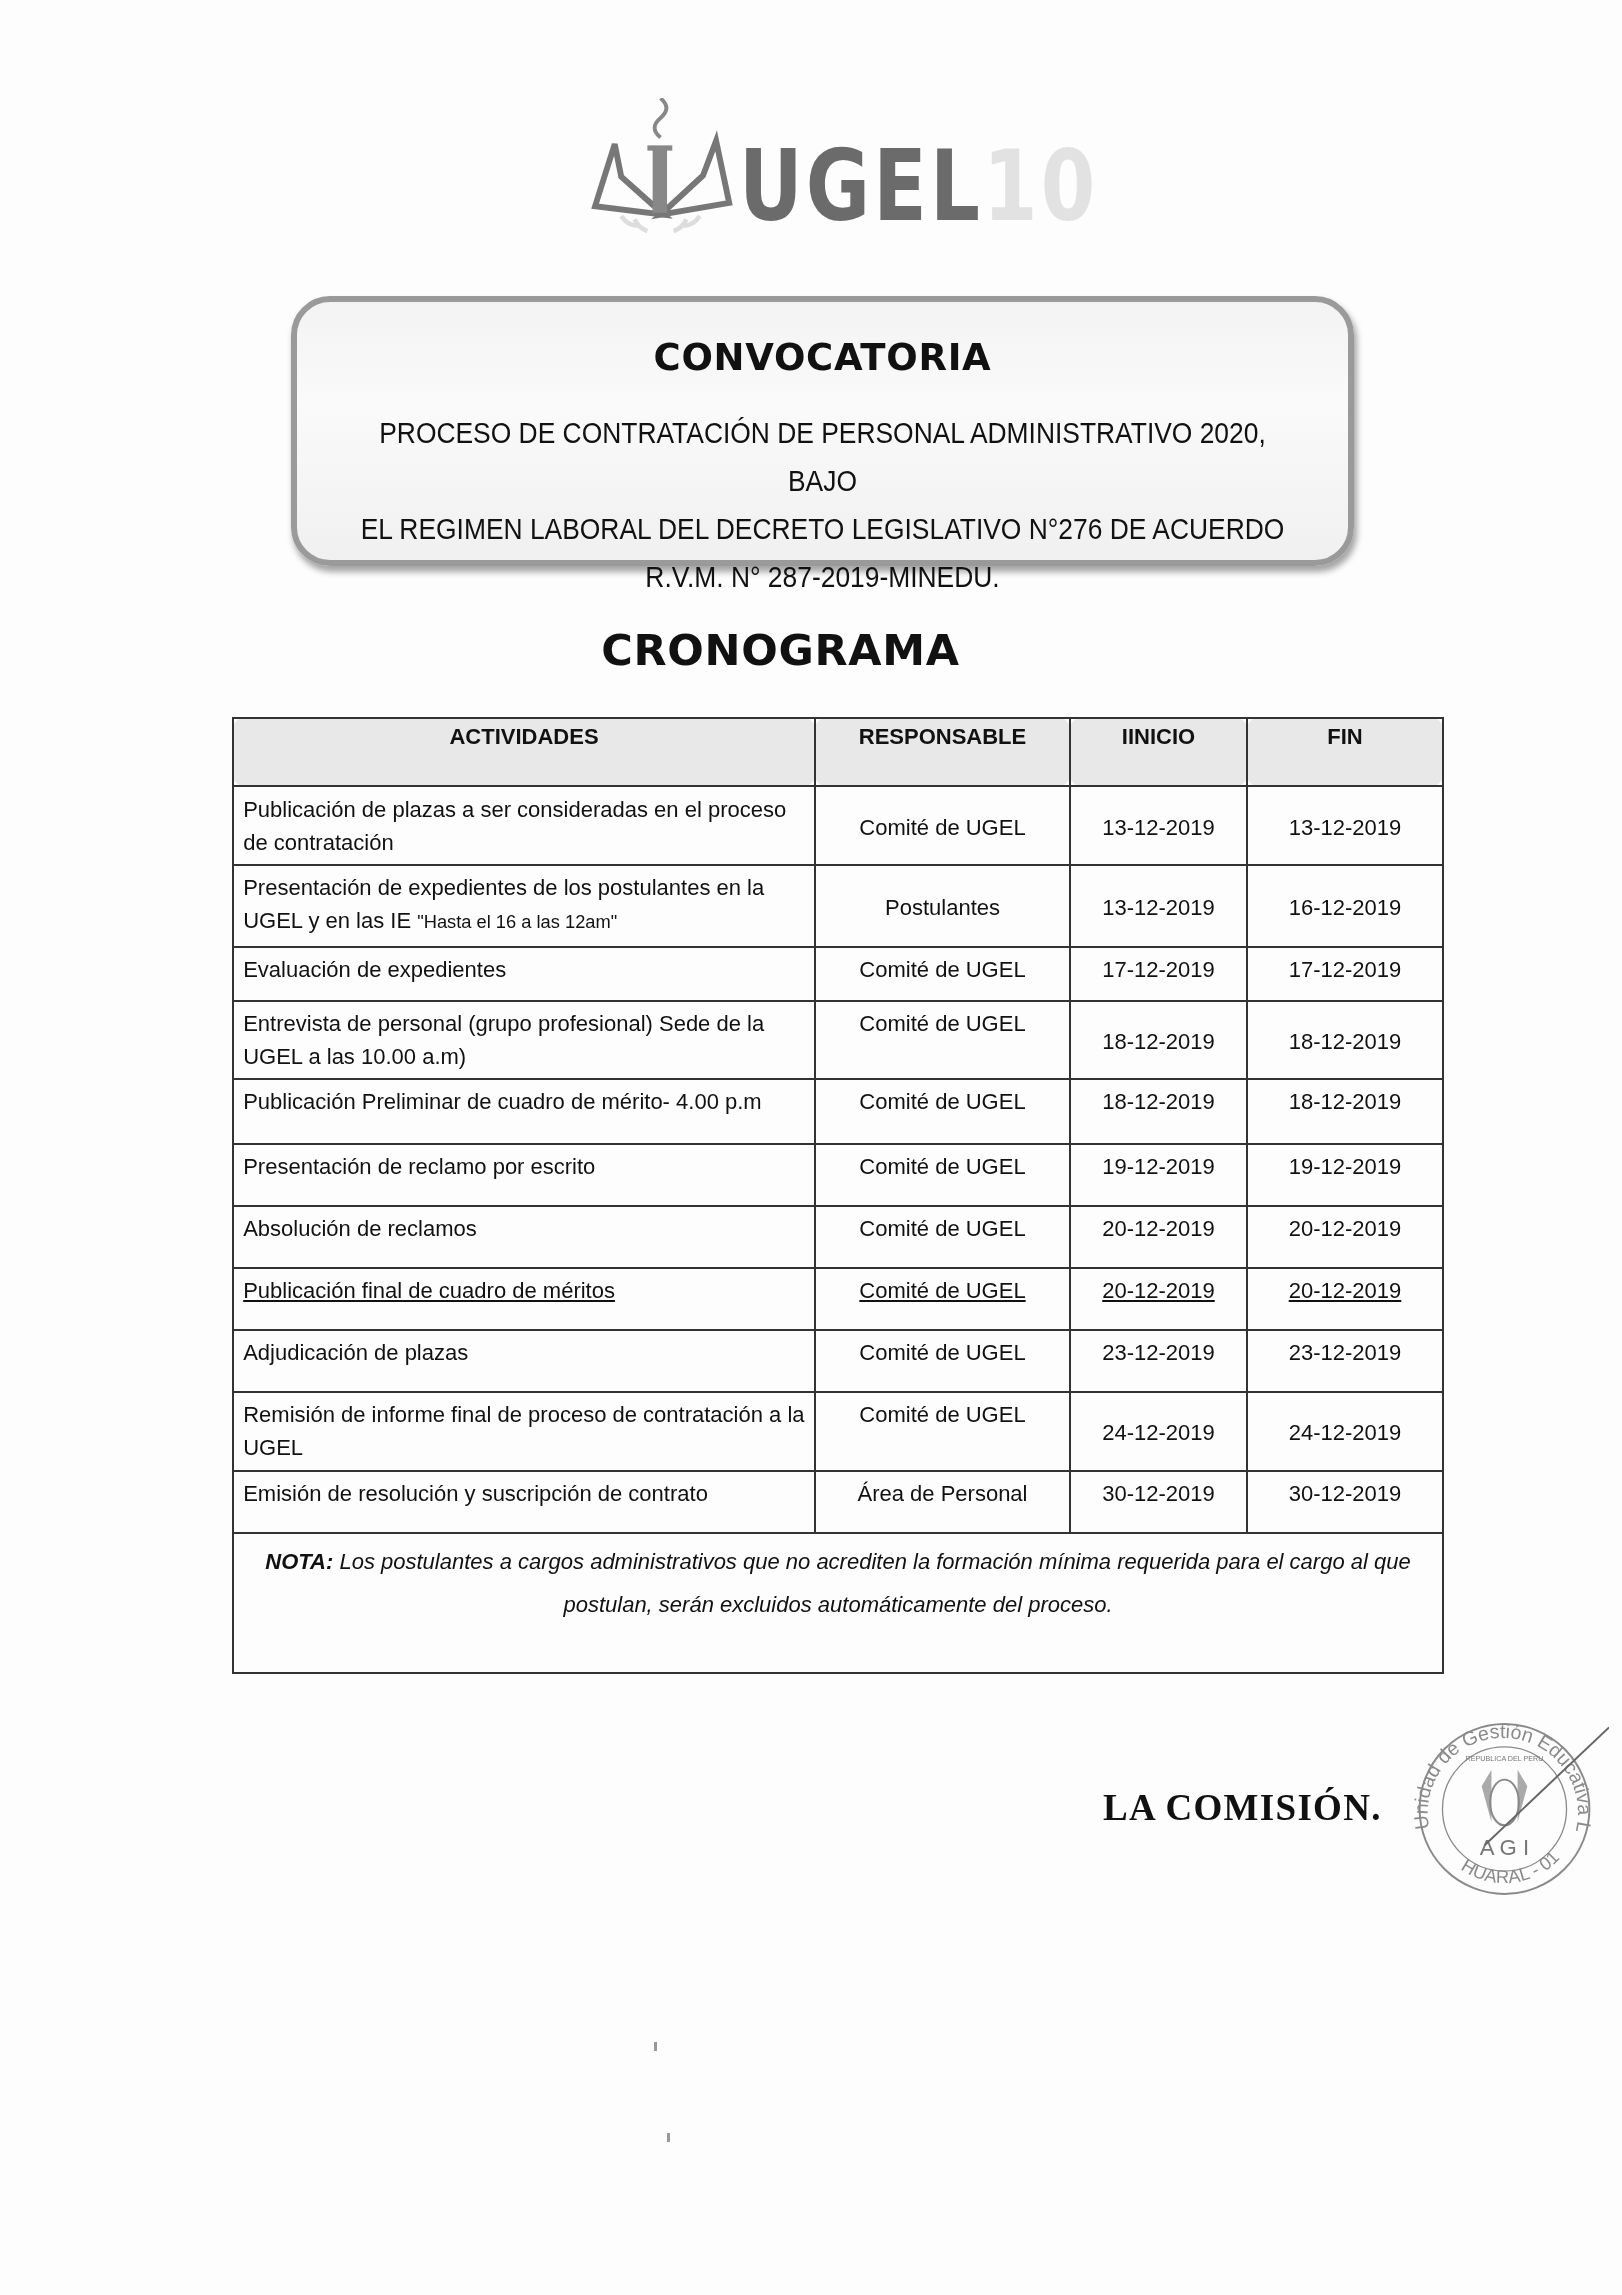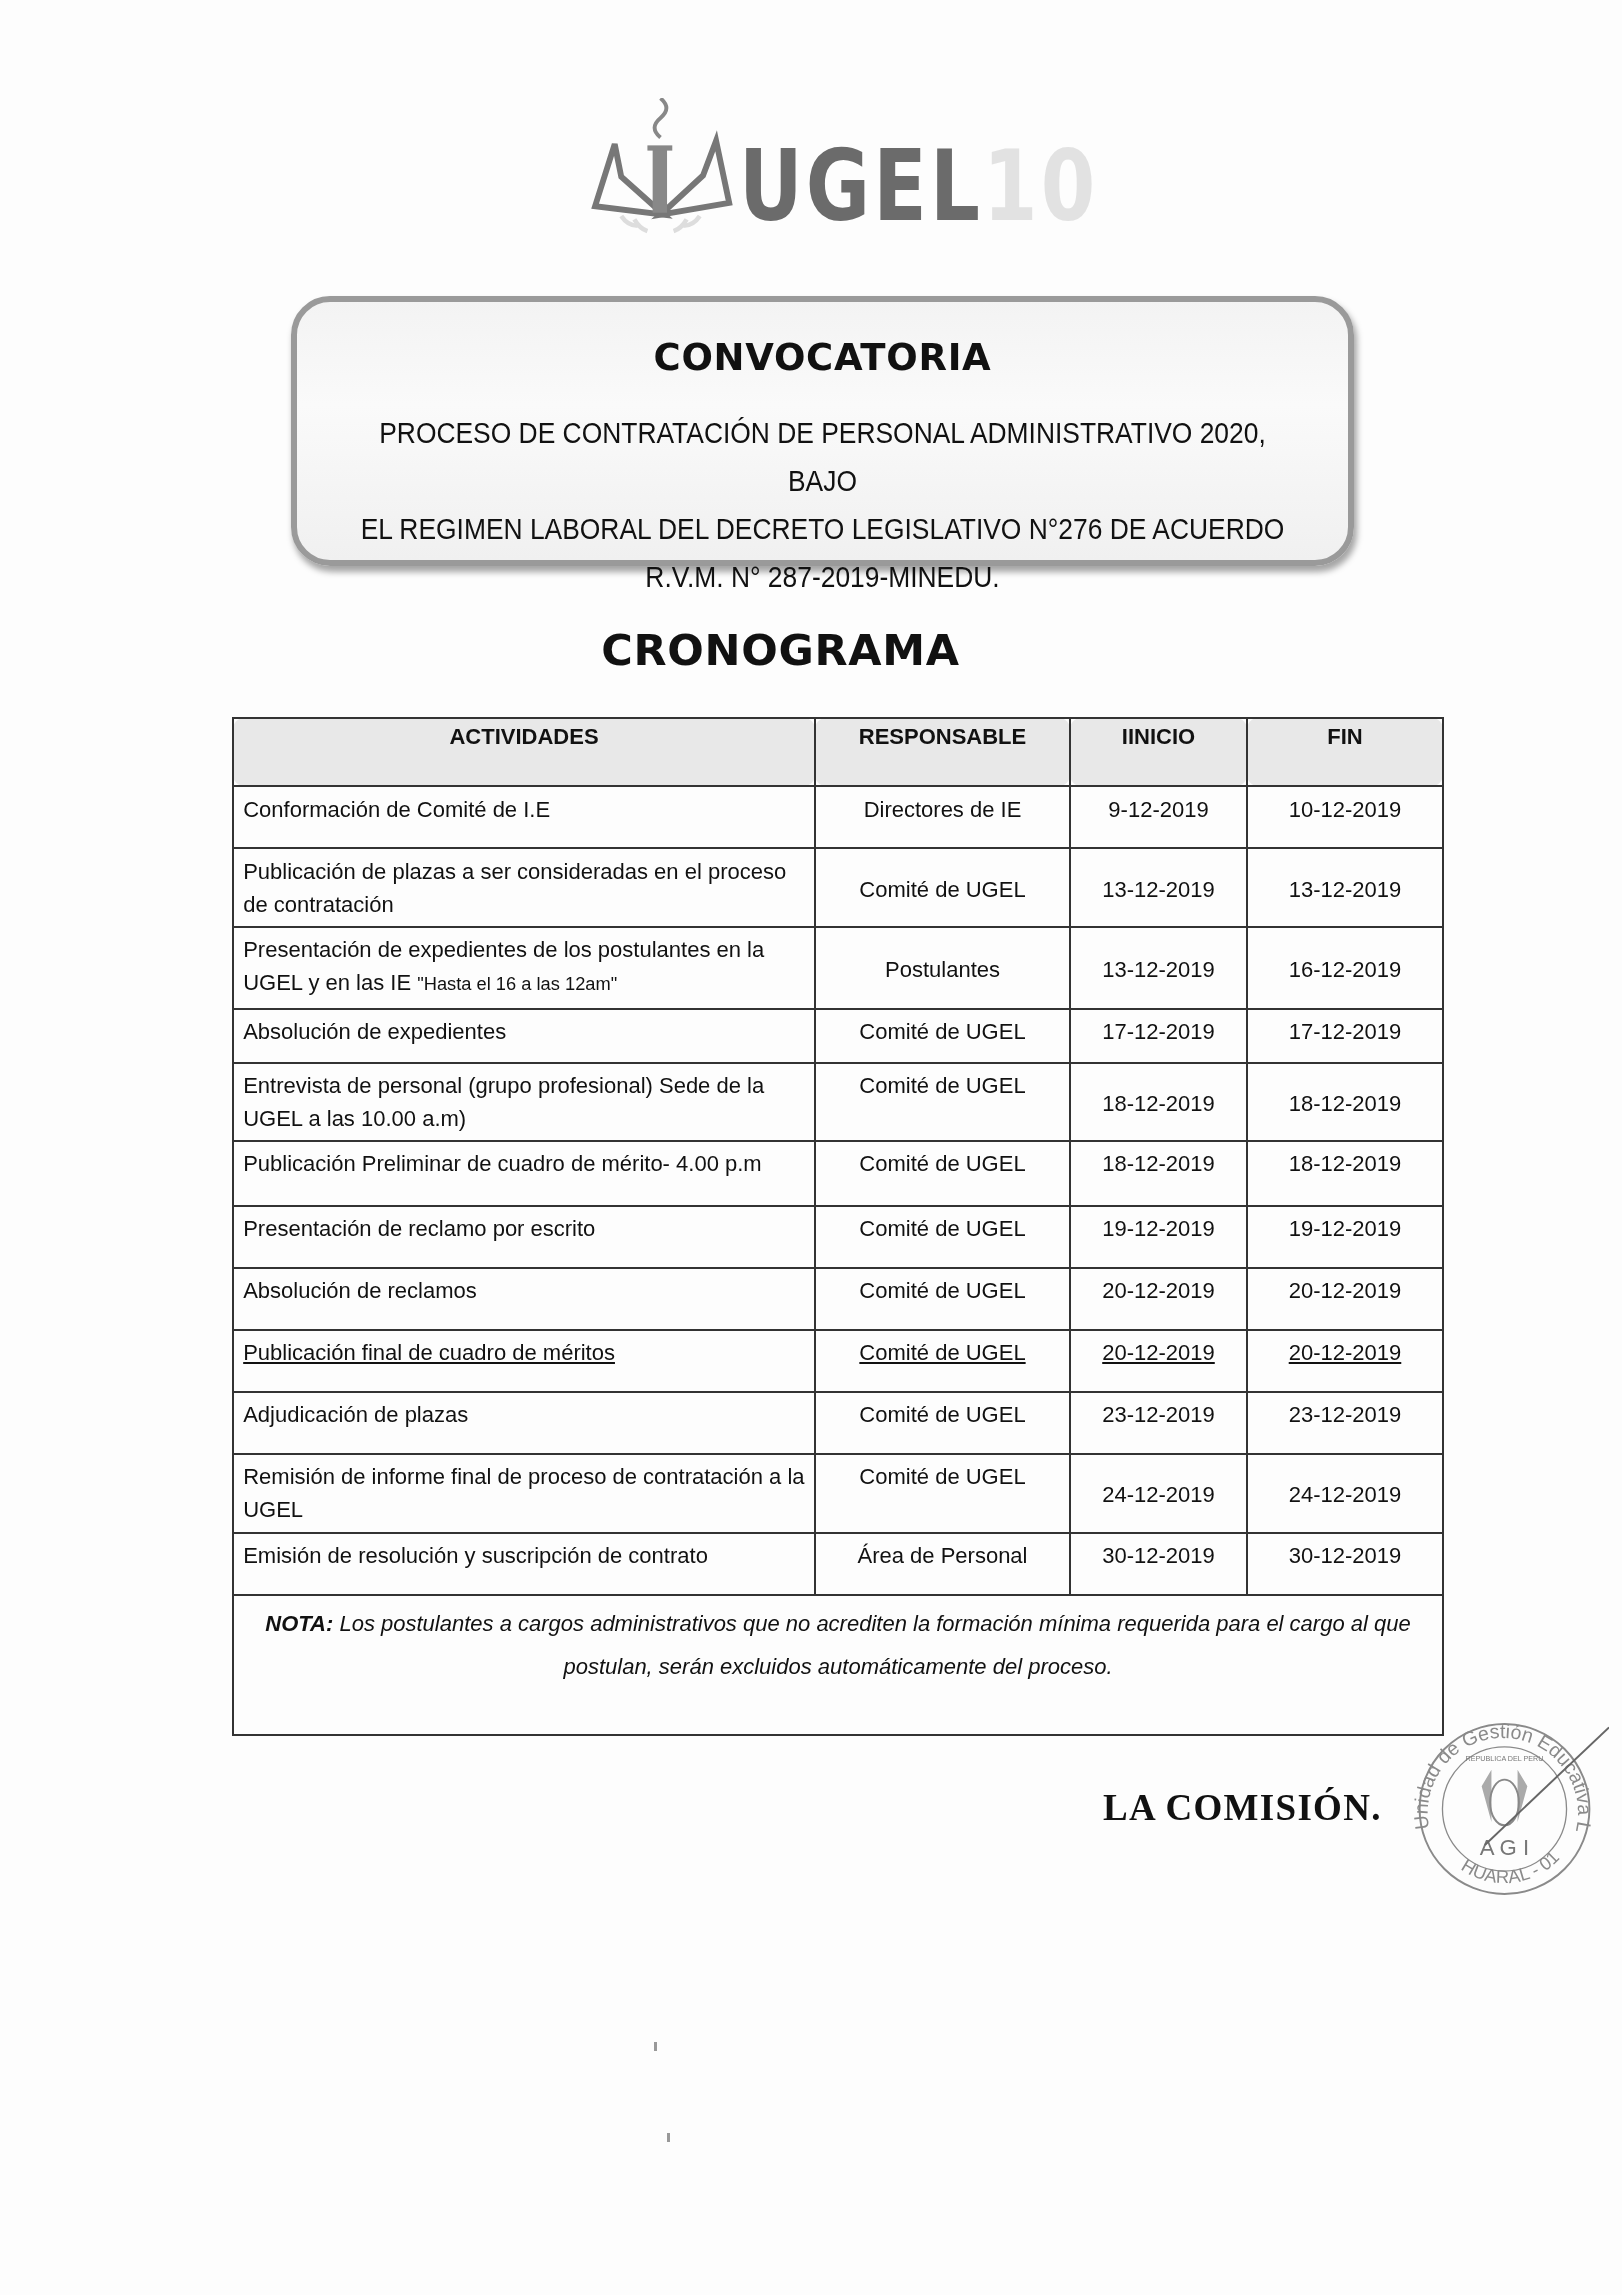--- a/index.html
+++ b/index.html
@@ -78,40 +78,34 @@
     </colgroup>
   <thead>
     <tr>
       <th>ACTIVIDADES</th>
       <th>RESPONSABLE</th>
       <th>IINICIO</th>
       <th>FIN</th>
     </tr>
   </thead>
   <tbody id="rows">
-      <tr style="height: 62px;">
-        <td class="act"><span>Conformación de Comité de I.E</span></td>
-        <td class="c">Directores de IE</td>
-        <td class="c">9-12-2019</td>
-        <td class="c">10-12-2019</td>
-      </tr>
       <tr style="height: 77px;">
         <td class="act"><span>Publicación de plazas a ser consideradas en el proceso de contratación</span></td>
         <td class="c mid">Comité de UGEL</td>
         <td class="c mid">13-12-2019</td>
         <td class="c mid">13-12-2019</td>
       </tr>
       <tr style="height: 82px;">
         <td class="act"><span>Presentación de expedientes de los postulantes en la UGEL y en las IE</span>  <span class="small">"Hasta el 16 a las 12am"</span></td>
         <td class="c mid">Postulantes</td>
         <td class="c mid">13-12-2019</td>
         <td class="c mid">16-12-2019</td>
       </tr>
       <tr style="height: 54px;">
-        <td class="act"><span>Absolución de expedientes</span></td>
+        <td class="act"><span>Evaluación de expedientes</span></td>
         <td class="c">Comité de UGEL</td>
         <td class="c">17-12-2019</td>
         <td class="c">17-12-2019</td>
       </tr>
       <tr style="height: 69px;">
         <td class="act"><span>Entrevista de personal (grupo profesional) Sede de la UGEL a las 10.00 a.m)</span></td>
         <td class="c">Comité de UGEL</td>
         <td class="c mid">18-12-2019</td>
         <td class="c mid">18-12-2019</td>
       </tr>

